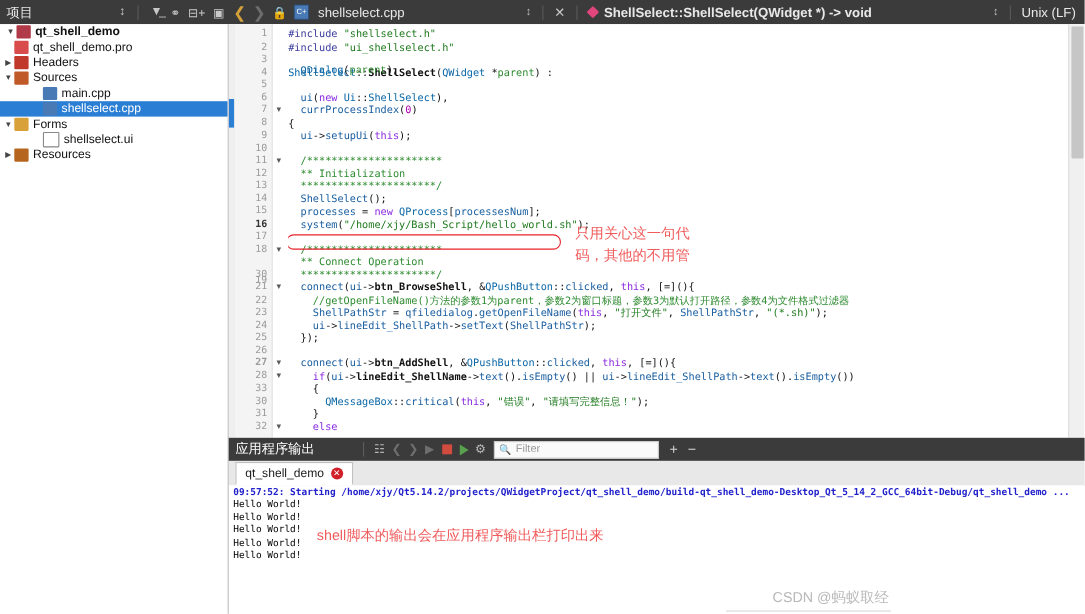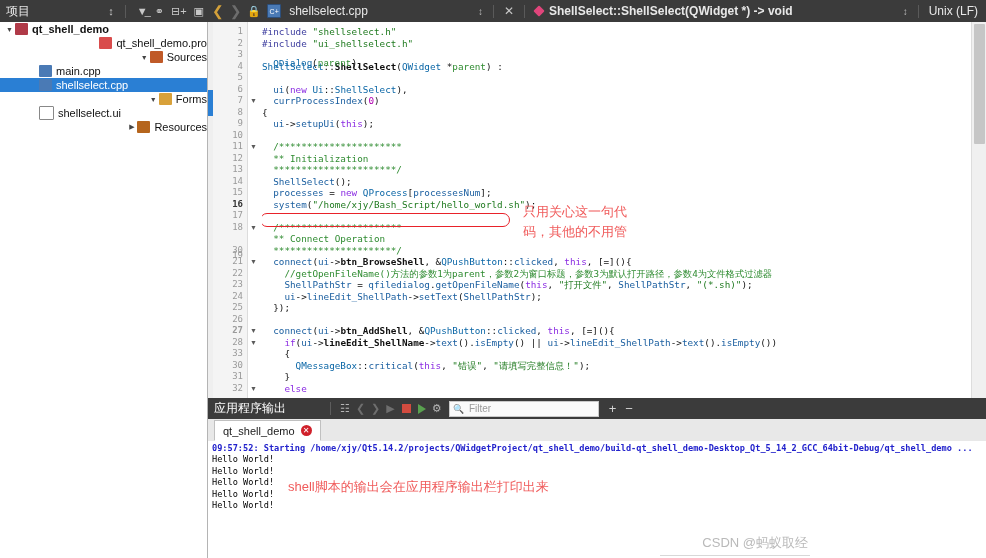--- a/index.html
+++ b/index.html
@@ -43,21 +43,21 @@
   .ic-proj{background:#b03a48;}
   .ic-pro{background:#d94c4c;}
   .ic-hdr{background:#c0392b;}
   .ic-src{background:#c05a28;}
   .ic-cpp{background:#4a7ab5;}
   .ic-form{background:#d8a13a;}
   .ic-ui{background:#ffffff;border:1px solid #888;}
   .ic-res{background:#b5651d;}
   .tlabel{font-size:11px;}
   .bold{font-weight:bold;}
-  .ind1{padding-left:20px;justify-content:flex-end;}
+  .ind1{padding-left:2px;}
   .ind2{padding-left:28px;}
 
   
   .editor{position:absolute;left:208px;top:22px;width:778px;height:376px;background:#ffffff;overflow:hidden;}
   .edge{position:absolute;left:0;top:0;width:5px;height:376px;background:#efefef;border-right:1px solid #d9d9d9;}
   .edge .mark{position:absolute;left:0;width:5px;height:26px;background:#2a7fd4;top:68px;}
   .gutter{position:absolute;left:5px;top:0;width:34px;height:376px;background:#f4f4f4;border-right:1px solid #dcdcdc;}
   .fold{position:absolute;left:40px;top:0;width:14px;height:376px;background:#ffffff;}
   .code{position:absolute;left:54px;top:0;right:26px;height:376px;overflow:hidden;}
   .ln{position:absolute;right:4px;font-family:"DejaVu Sans Mono","Liberation Mono",monospace;
@@ -152,20 +152,25 @@
     <div id="tree-rows">
         <div class="trow ind0">
           <span class="arrow open"></span>
           <span class="tico ic-proj"></span>
           <span class="tlabel bold">qt_shell_demo</span>
         </div>
         <div class="trow ind1">
           <span class="arrow none"></span>
           <span class="tico ic-pro"></span>
           <span class="tlabel">qt_shell_demo.pro</span>
+        </div>
+        <div class="trow ind1">
+          <span class="arrow closed"></span>
+          <span class="tico ic-hdr"></span>
+          <span class="tlabel">Headers</span>
         </div>
         <div class="trow ind1">
           <span class="arrow open"></span>
           <span class="tico ic-src"></span>
           <span class="tlabel">Sources</span>
         </div>
         <div class="trow ind2">
           <span class="arrow none"></span>
           <span class="tico ic-cpp"></span>
           <span class="tlabel">main.cpp</span>

